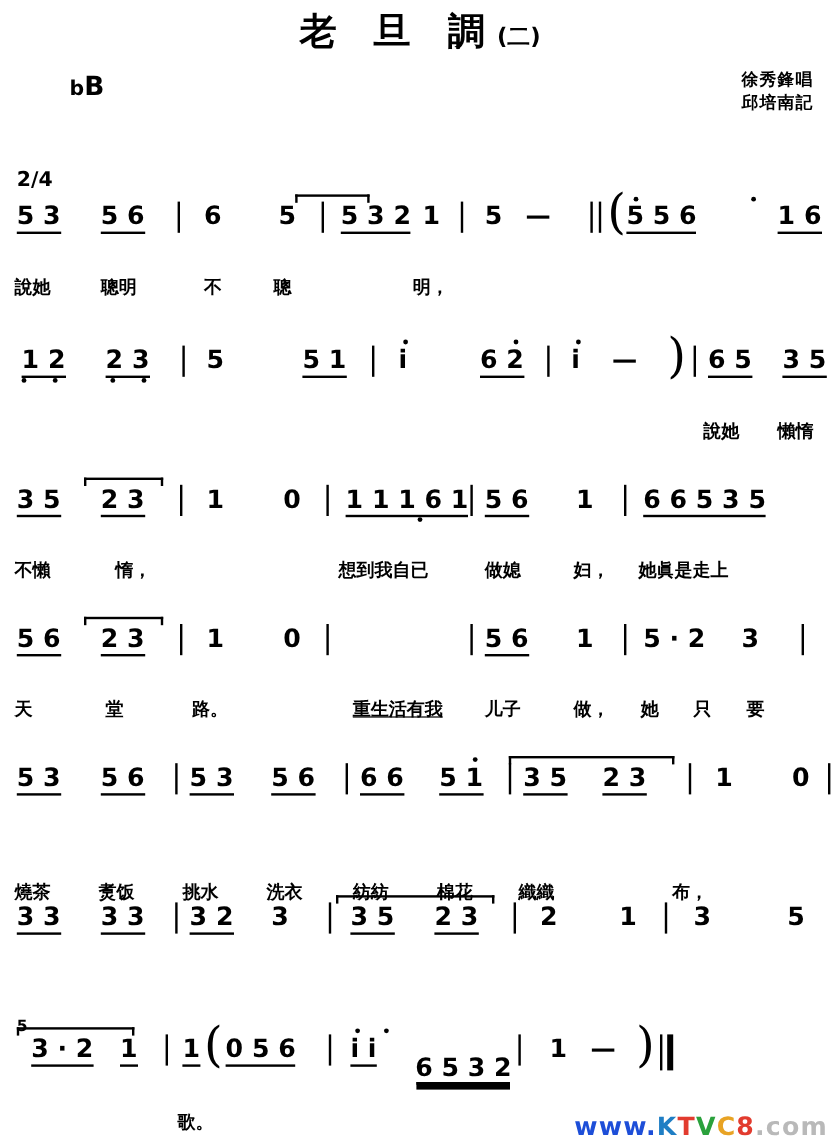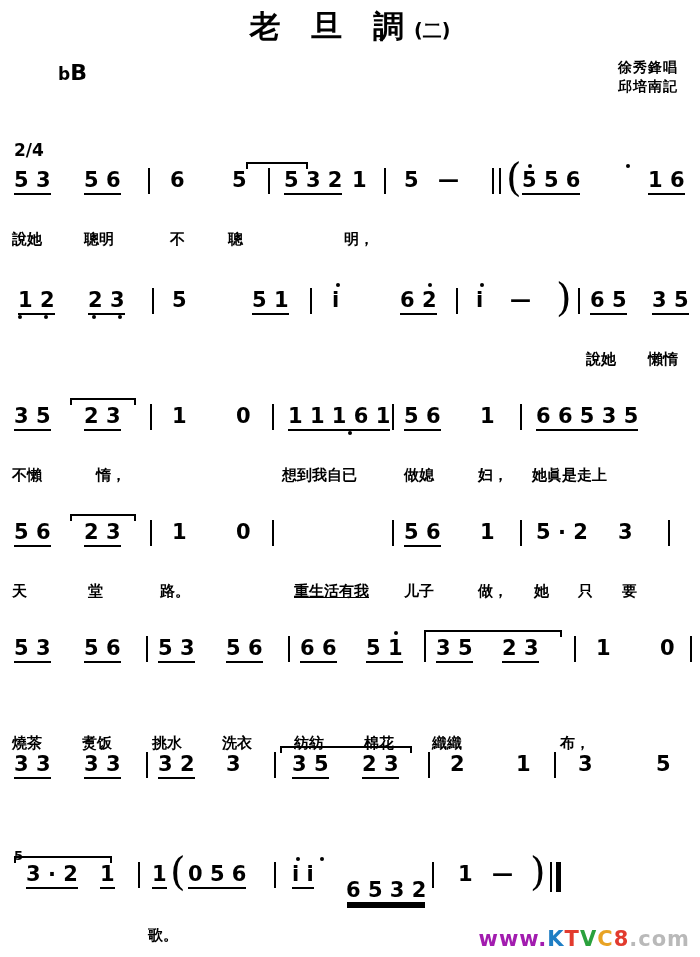--- a/index.html
+++ b/index.html
@@ -82,21 +82,21 @@
   .dotu{position:absolute;width:4px;height:4px;border-radius:50%;background:#000;}
   .fine{position:absolute;width:5px;background:#000;height:30px;}
   .fine2{position:absolute;width:2px;background:#000;height:30px;}
 
   .watermark{
     position:absolute;bottom:6px;right:10px;
     font-family:"DejaVu Sans", sans-serif;
     font-size:21px;font-weight:bold;
     letter-spacing:1px;
   }
-  .wm-www{color:#a21caf;}
+  .wm-www{color:#1d4ed8;}
   .wm-k{color:#1f7ec4;}
   .wm-t{color:#e23b2e;}
   .wm-v{color:#2aa13c;}
   .wm-c{color:#e8a324;}
   .wm-dot{color:#b9b9b9;}
 </style>
 </head>
 <body>
 
 <div class="sheet">

